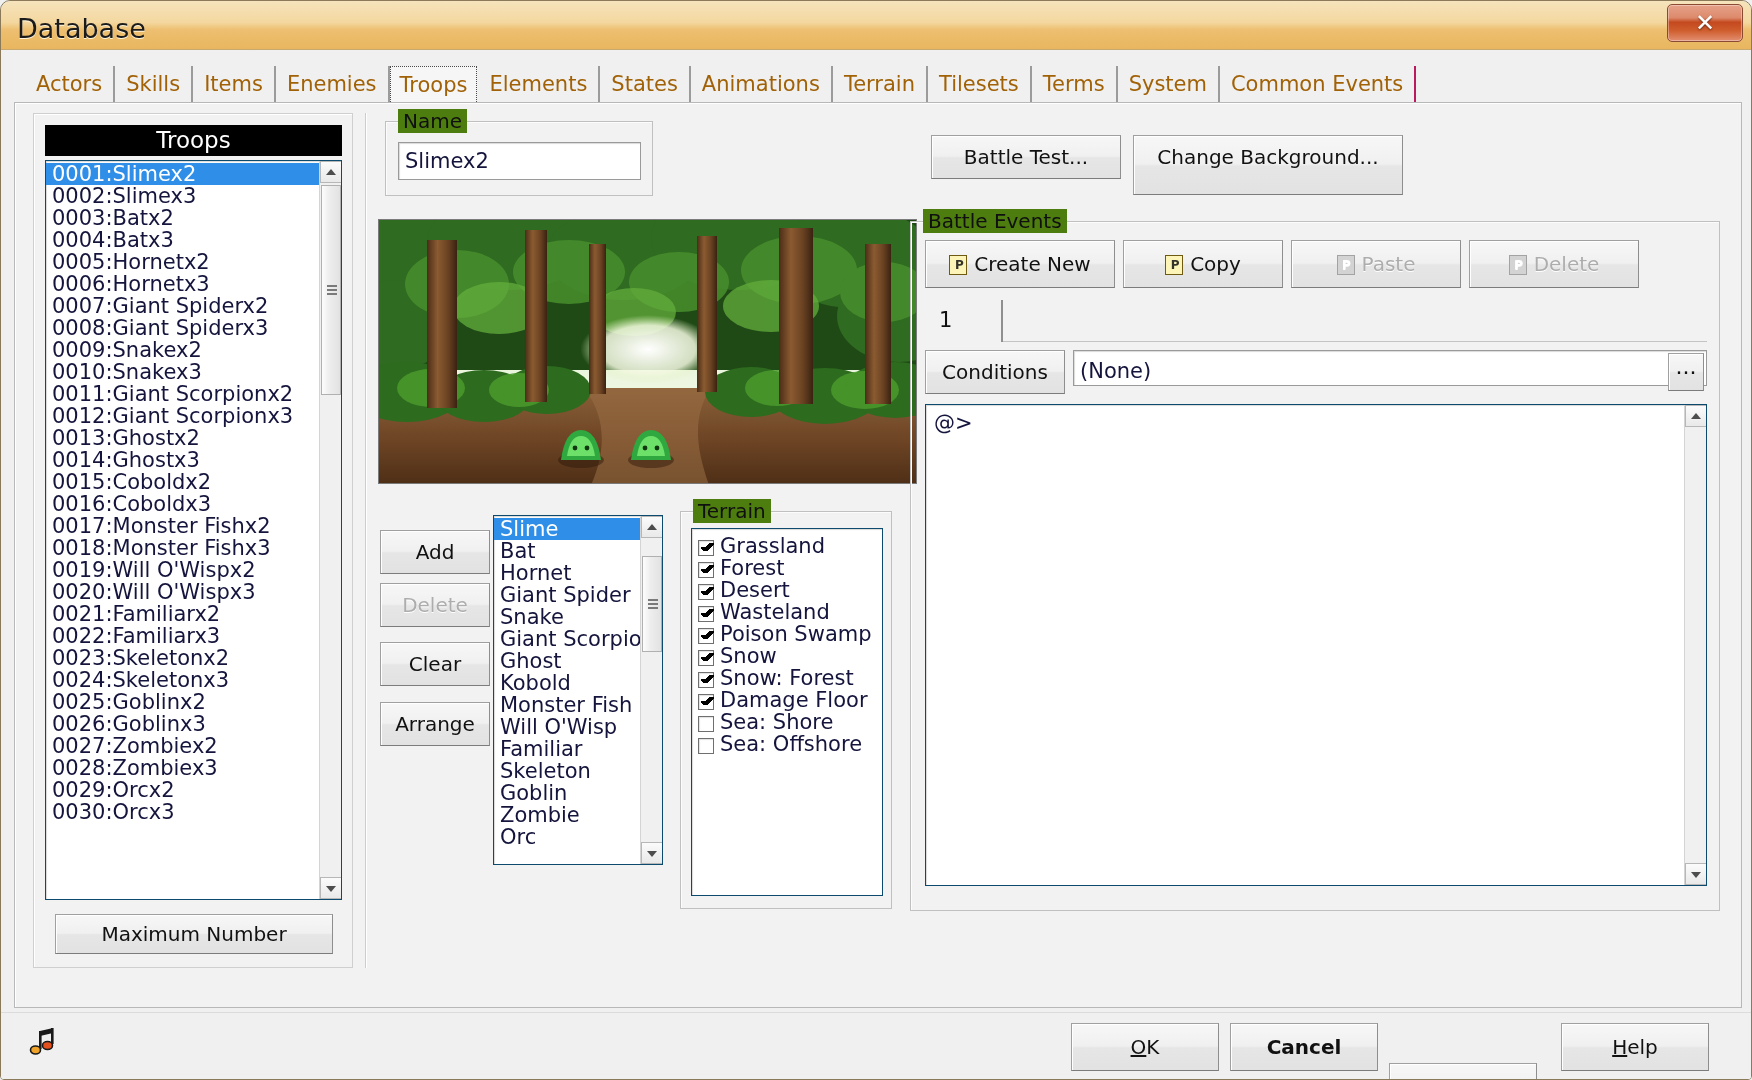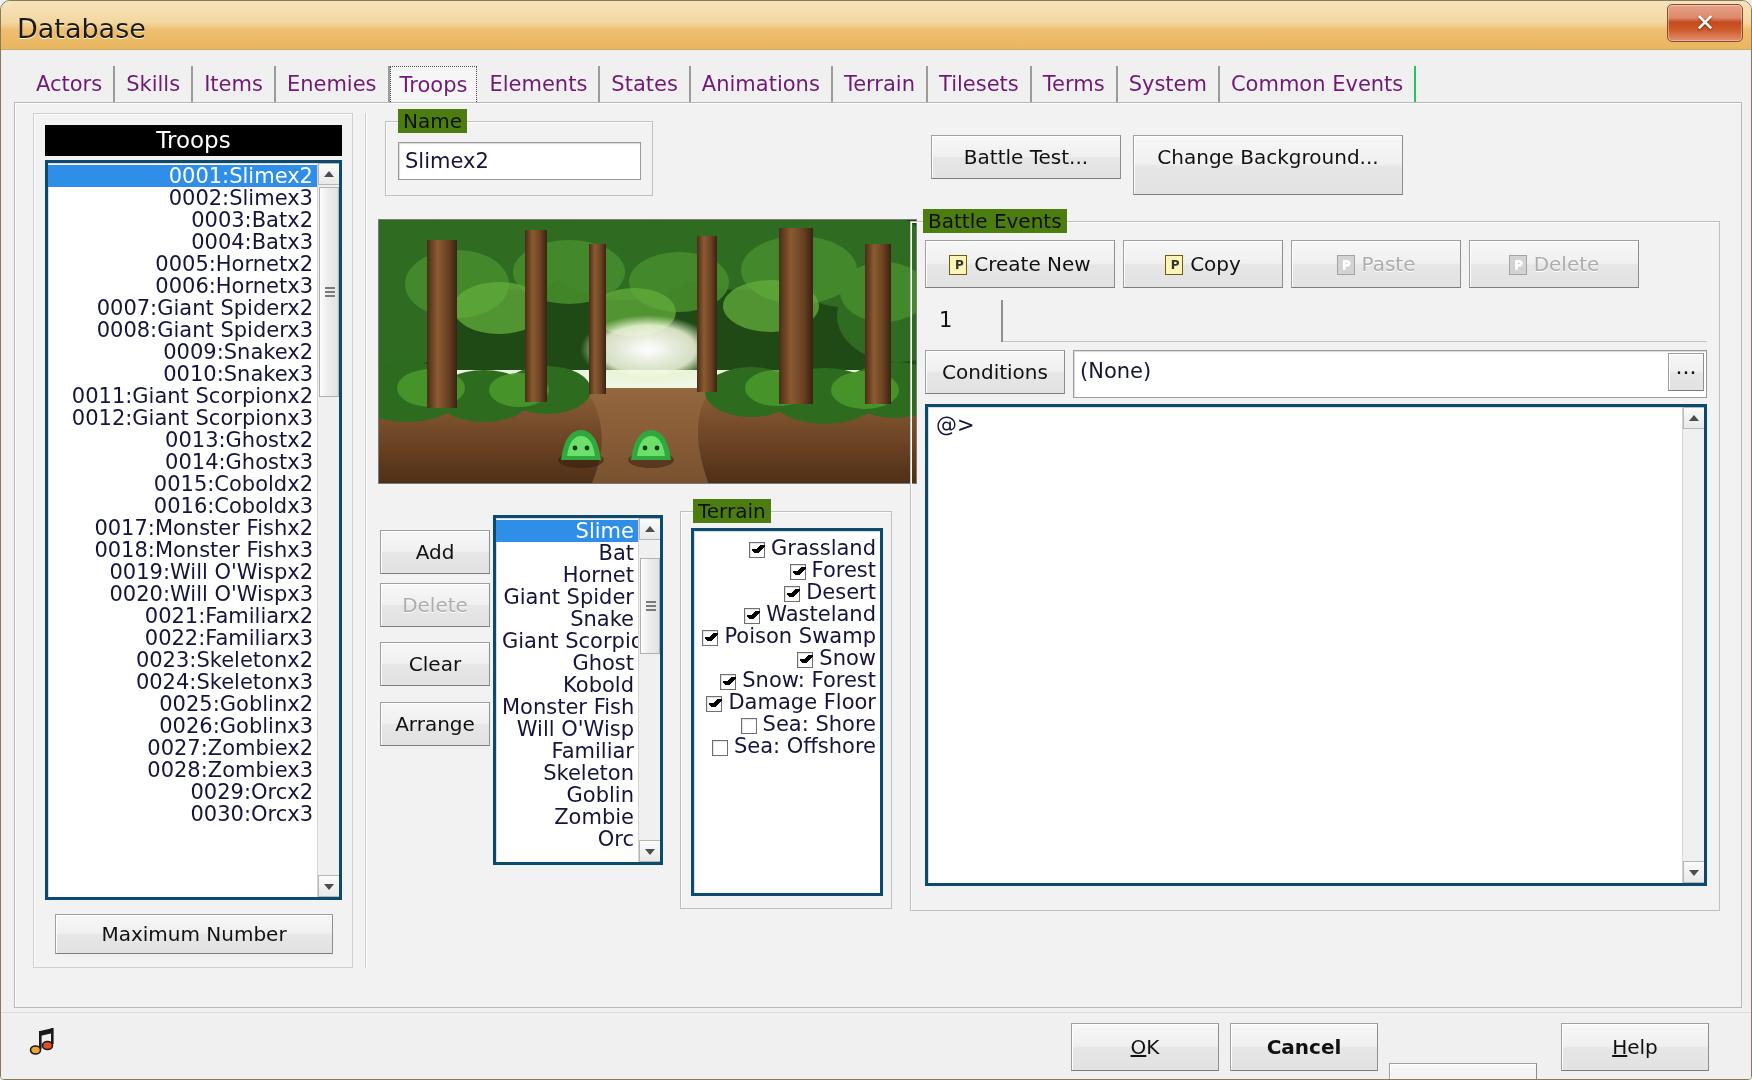--- a/index.html
+++ b/index.html
@@ -50,33 +50,33 @@
   }
 
   
   #tabstrip {
     position:absolute; left:24px; top:16px; width:1706px; height:38px;
   }
   .tab {
     display:inline-block;
     height:38px; line-height:36px;
     padding:0 11px;
-    font-size:21px; color:#701a75;
+    font-size:21px; color:#a16207;
     border-right:2px solid #9b9b9b;
     cursor:pointer;
     vertical-align:top;
   }
   .tab.sel {
     border:1px dotted #4a4a4a;
     background:#f6f6f6;
     padding:0 9px;
     border-right:1px dotted #4a4a4a;
     margin-right:1px;
   }
-  .tab.last { border-right:2px solid #22c55e; }
+  .tab.last { border-right:2px solid #be185d; }
 
   #tabpage {
     position:absolute; left:13px; top:52px; width:1728px; height:906px;
     background:#f2f2f2;
     border:1px solid #b8b8b8;
     box-shadow:inset 1px 1px 0 #ffffff;
   }
 
   
   .btn {
@@ -94,24 +94,23 @@
     border:1px solid #c0c0c0;
     box-shadow:inset 1px 1px 0 #fcfcfc;
   }
   .gb-title {
     position:absolute; top:-13px; left:12px;
     background:#4d7c0f; padding:0 5px;
     font-size:20px; color:#101010;
   }
   .listbox {
     position:absolute; background:#fff;
-    border:3px solid #0c4a6e;
+    border:1px solid #0c4a6e;
     box-shadow:inset 1px 1px 1px rgba(0,0,0,.15);
     overflow:hidden;
-    text-align:right;
   }
   .li { font-size:21px; color:#14143c; line-height:22px; padding:0 4px 0 6px; white-space:nowrap; cursor:default;}
   .li.sel { background:#2f8fe8; color:#fff; }
   .vscroll {
     position:absolute; width:22px;
     background:#f0f0f0; border-left:1px solid #d4d4d4;
   }
   .vscroll .arr {
     position:absolute; left:0; width:22px; height:22px;
     background:linear-gradient(to bottom,#fbfbfb,#e9e9e9);
@@ -421,21 +420,21 @@
           <span class="pageicon gray"></span><span>Delete</span>
         </div>
 
         <div style="position:absolute;left:14px;top:78px;width:782px;height:42px;border-bottom:1px solid #c4c4c4;">
           <div style="position:absolute;left:0;top:0;width:78px;height:42px;background:#f2f2f2;border-right:2px solid #8f8f8f;">
             <span style="position:absolute;left:14px;top:8px;font-size:21px;color:#101010;">1</span>
           </div>
         </div>
 
         <div class="btn" style="left:14px;top:128px;width:140px;height:44px;line-height:42px;">Conditions</div>
-        <div class="textfield" style="left:162px;top:128px;width:634px;height:48px;line-height:34px;">
+        <div class="textfield" style="left:162px;top:128px;width:634px;height:36px;line-height:34px;">
           <span>(None)</span>
           <span class="btn" style="right:2px;top:2px;width:36px;height:38px;line-height:26px;font-size:22px;">...</span>
         </div>
 
         <div class="listbox" style="left:14px;top:182px;width:782px;height:482px;">
           <div style="position:absolute;left:8px;top:6px;font-size:21px;color:#14143c;">@&gt;</div>
           <div class="vscroll" style="right:0;top:0;bottom:0;">
             <div class="arr up" style="top:0;">
                 <i></i>
               </div>

